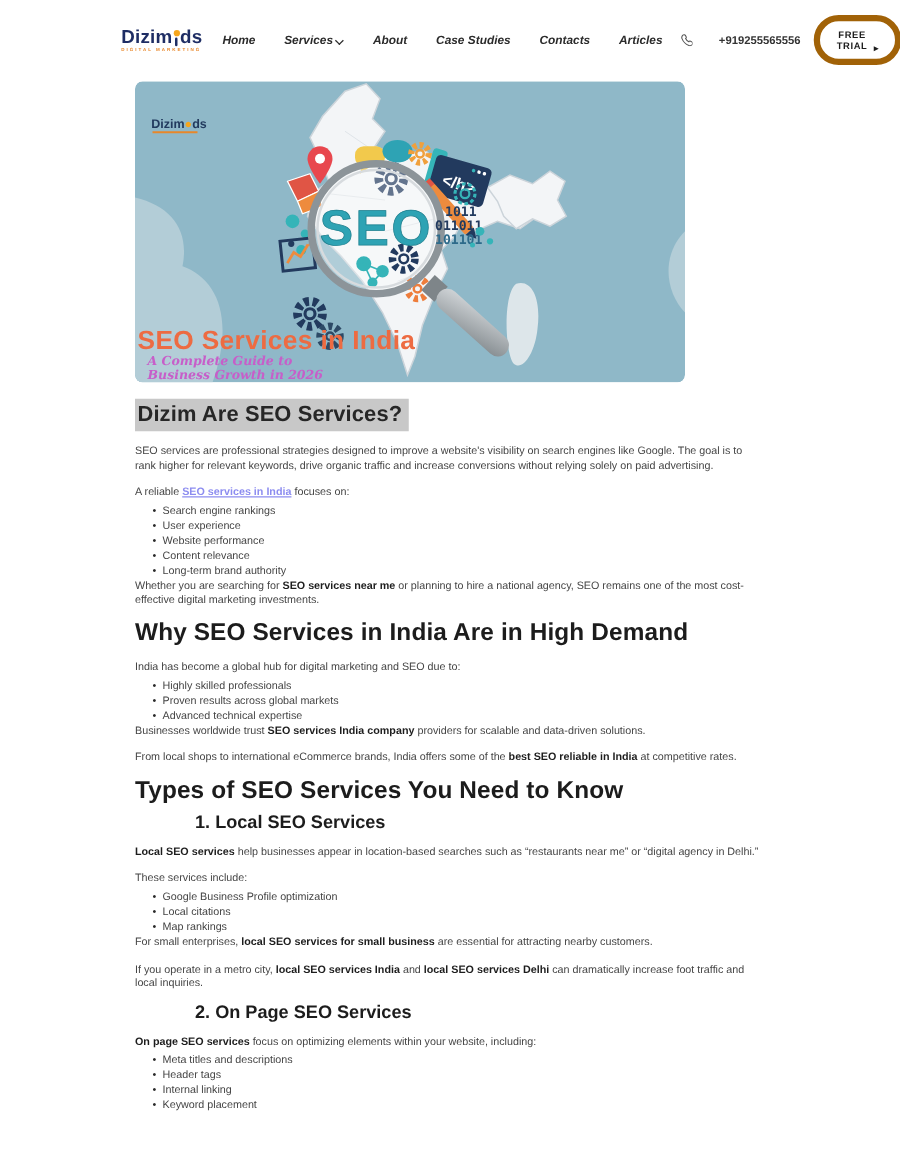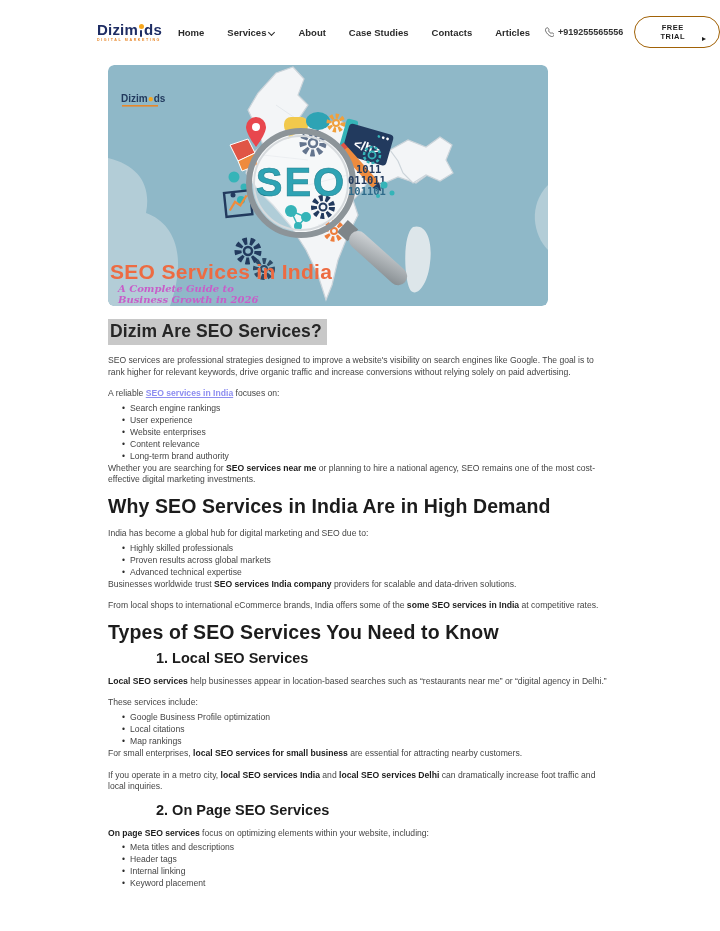--- a/index.html
+++ b/index.html
@@ -7,28 +7,28 @@
               font-family:"Liberation Sans", sans-serif; }
 
   
   .topbar { display:flex; align-items:center; height:64px; padding-left:97px; background:#fff; }
   .logo { display:flex; flex-direction:column; line-height:1; cursor:pointer; }
   .logo-main { font-size:15px; font-weight:800; color:#1e2d64; letter-spacing:.2px; display:flex; align-items:flex-end; }
   .i-bulb { display:inline-flex; flex-direction:column; align-items:center; margin:0 .5px; }
   .i-bulb .bulb { width:5px; height:5px; border-radius:50%; background:#f6a61c; margin-bottom:1px; }
   .i-bulb .stem { width:2.4px; height:7px; background:#1e2d64; border-radius:1px; }
   .logo-tag { font-size:3.6px; color:#e8872a; letter-spacing:1.6px; margin-top:2px; font-weight:700; }
-  nav.mainnav { display:flex; align-items:flex-start; gap:23px; margin-left:16px; }
+  nav.mainnav { display:flex; align-items:flex-start; gap:23px; margin-left:16px;font-style:italic; }
   .nav-item { font-size:9.5px; font-weight:700; color:#2b2b2b; cursor:pointer; display:flex; align-items:center; gap:3px; white-space:nowrap; }
   .chev { width:6px; height:6px; display:inline-block; position:relative; top:-1px; }
   .chev::before { content:""; position:absolute; left:0; top:2px; width:4px; height:4px;
                   border-right:1.3px solid #2b2b2b; border-bottom:1.3px solid #2b2b2b; transform:rotate(45deg); }
-  .phone { display:flex; align-items:center; gap:4px; margin-left:14px; cursor:pointer; }
+  .phone { display:flex; align-items:center; gap:21px; margin-left:14px; cursor:pointer; }
   .phone-num { font-size:9px; font-weight:700; color:#333; }
-  .cta-btn { margin-left:11px; display:flex; align-items:flex-end; gap:5px; border:1px solid #a16207; border-radius:999px;
+  .cta-btn { margin-left:11px; display:flex; align-items:flex-end; gap:5px; border:5px solid #a16207; border-radius:999px;
              padding:6px 13px; background:#fff; font-size:7.5px; font-weight:800; letter-spacing:.5px; color:#1d1d1d; cursor:pointer; }
   .cta-arrow { width:0; height:0; border-left:4px solid #1d1d1d; border-top:2.6px solid transparent; border-bottom:2.6px solid transparent; }
 
   
   .hero-wrap { margin:1px 0 0 108px; width:440px; height:241px; border-radius:6px; overflow:hidden; }
 
   
   .article { margin-left:108px; width:504px; color:#454545; padding-bottom:26px; }
   .article p { font-size:8.6px; line-height:11.6px; margin-top:10px; }
   .article p.tight { margin-top:1px; }
@@ -208,38 +208,38 @@
 
 <main class="article">
   <h1 class="hl">Dizim Are SEO Services?</h1>
 
   <p><span>SEO services are professional strategies designed to improve a website's visibility on search engines like Google. The goal is to rank higher for relevant keywords, drive organic traffic and increase conversions without relying solely on paid advertising.</span></p>
   <p><span>A reliable </span><a class="lnk" href="#">SEO services in India</a><span> focuses on:</span></p>
 
   <ul class="blist">
       <li>Search engine rankings</li>
       <li>User experience</li>
-      <li>Website enterprises</li>
+      <li>Website performance</li>
       <li>Content relevance</li>
       <li>Long-term brand authority</li>
     </ul>
 
   <p class="tight"><span>Whether you are searching for </span><strong class="b">SEO services near me</strong><span> or planning to hire a national agency, SEO remains one of the most cost-effective digital marketing investments.</span></p>
 
   <h2 class="big">Why SEO Services in India Are in High Demand</h2>
   <p>India has become a global hub for digital marketing and SEO due to:</p>
 
   <ul class="blist">
       <li>Highly skilled professionals</li>
       <li>Proven results across global markets</li>
       <li>Advanced technical expertise</li>
     </ul>
 
   <p class="tight"><span>Businesses worldwide trust </span><strong class="b">SEO services India company</strong><span> providers for scalable and data-driven solutions.</span></p>
-  <p><span>From local shops to international eCommerce brands, India offers some of the </span><strong class="b">some SEO services in India</strong><span> at competitive rates.</span></p>
+  <p><span>From local shops to international eCommerce brands, India offers some of the </span><strong class="b">best SEO reliable in India</strong><span> at competitive rates.</span></p>
 
   <h2 class="big">Types of SEO Services You Need to Know</h2>
   <h3 class="sub first">1. Local SEO Services</h3>
 
   <p><strong class="b">Local SEO services</strong><span> help businesses appear in location-based searches such as “restaurants near me” or “digital agency in Delhi.”</span></p>
   <p>These services include:</p>
 
   <ul class="blist">
       <li>Google Business Profile optimization</li>
       <li>Local citations</li>

